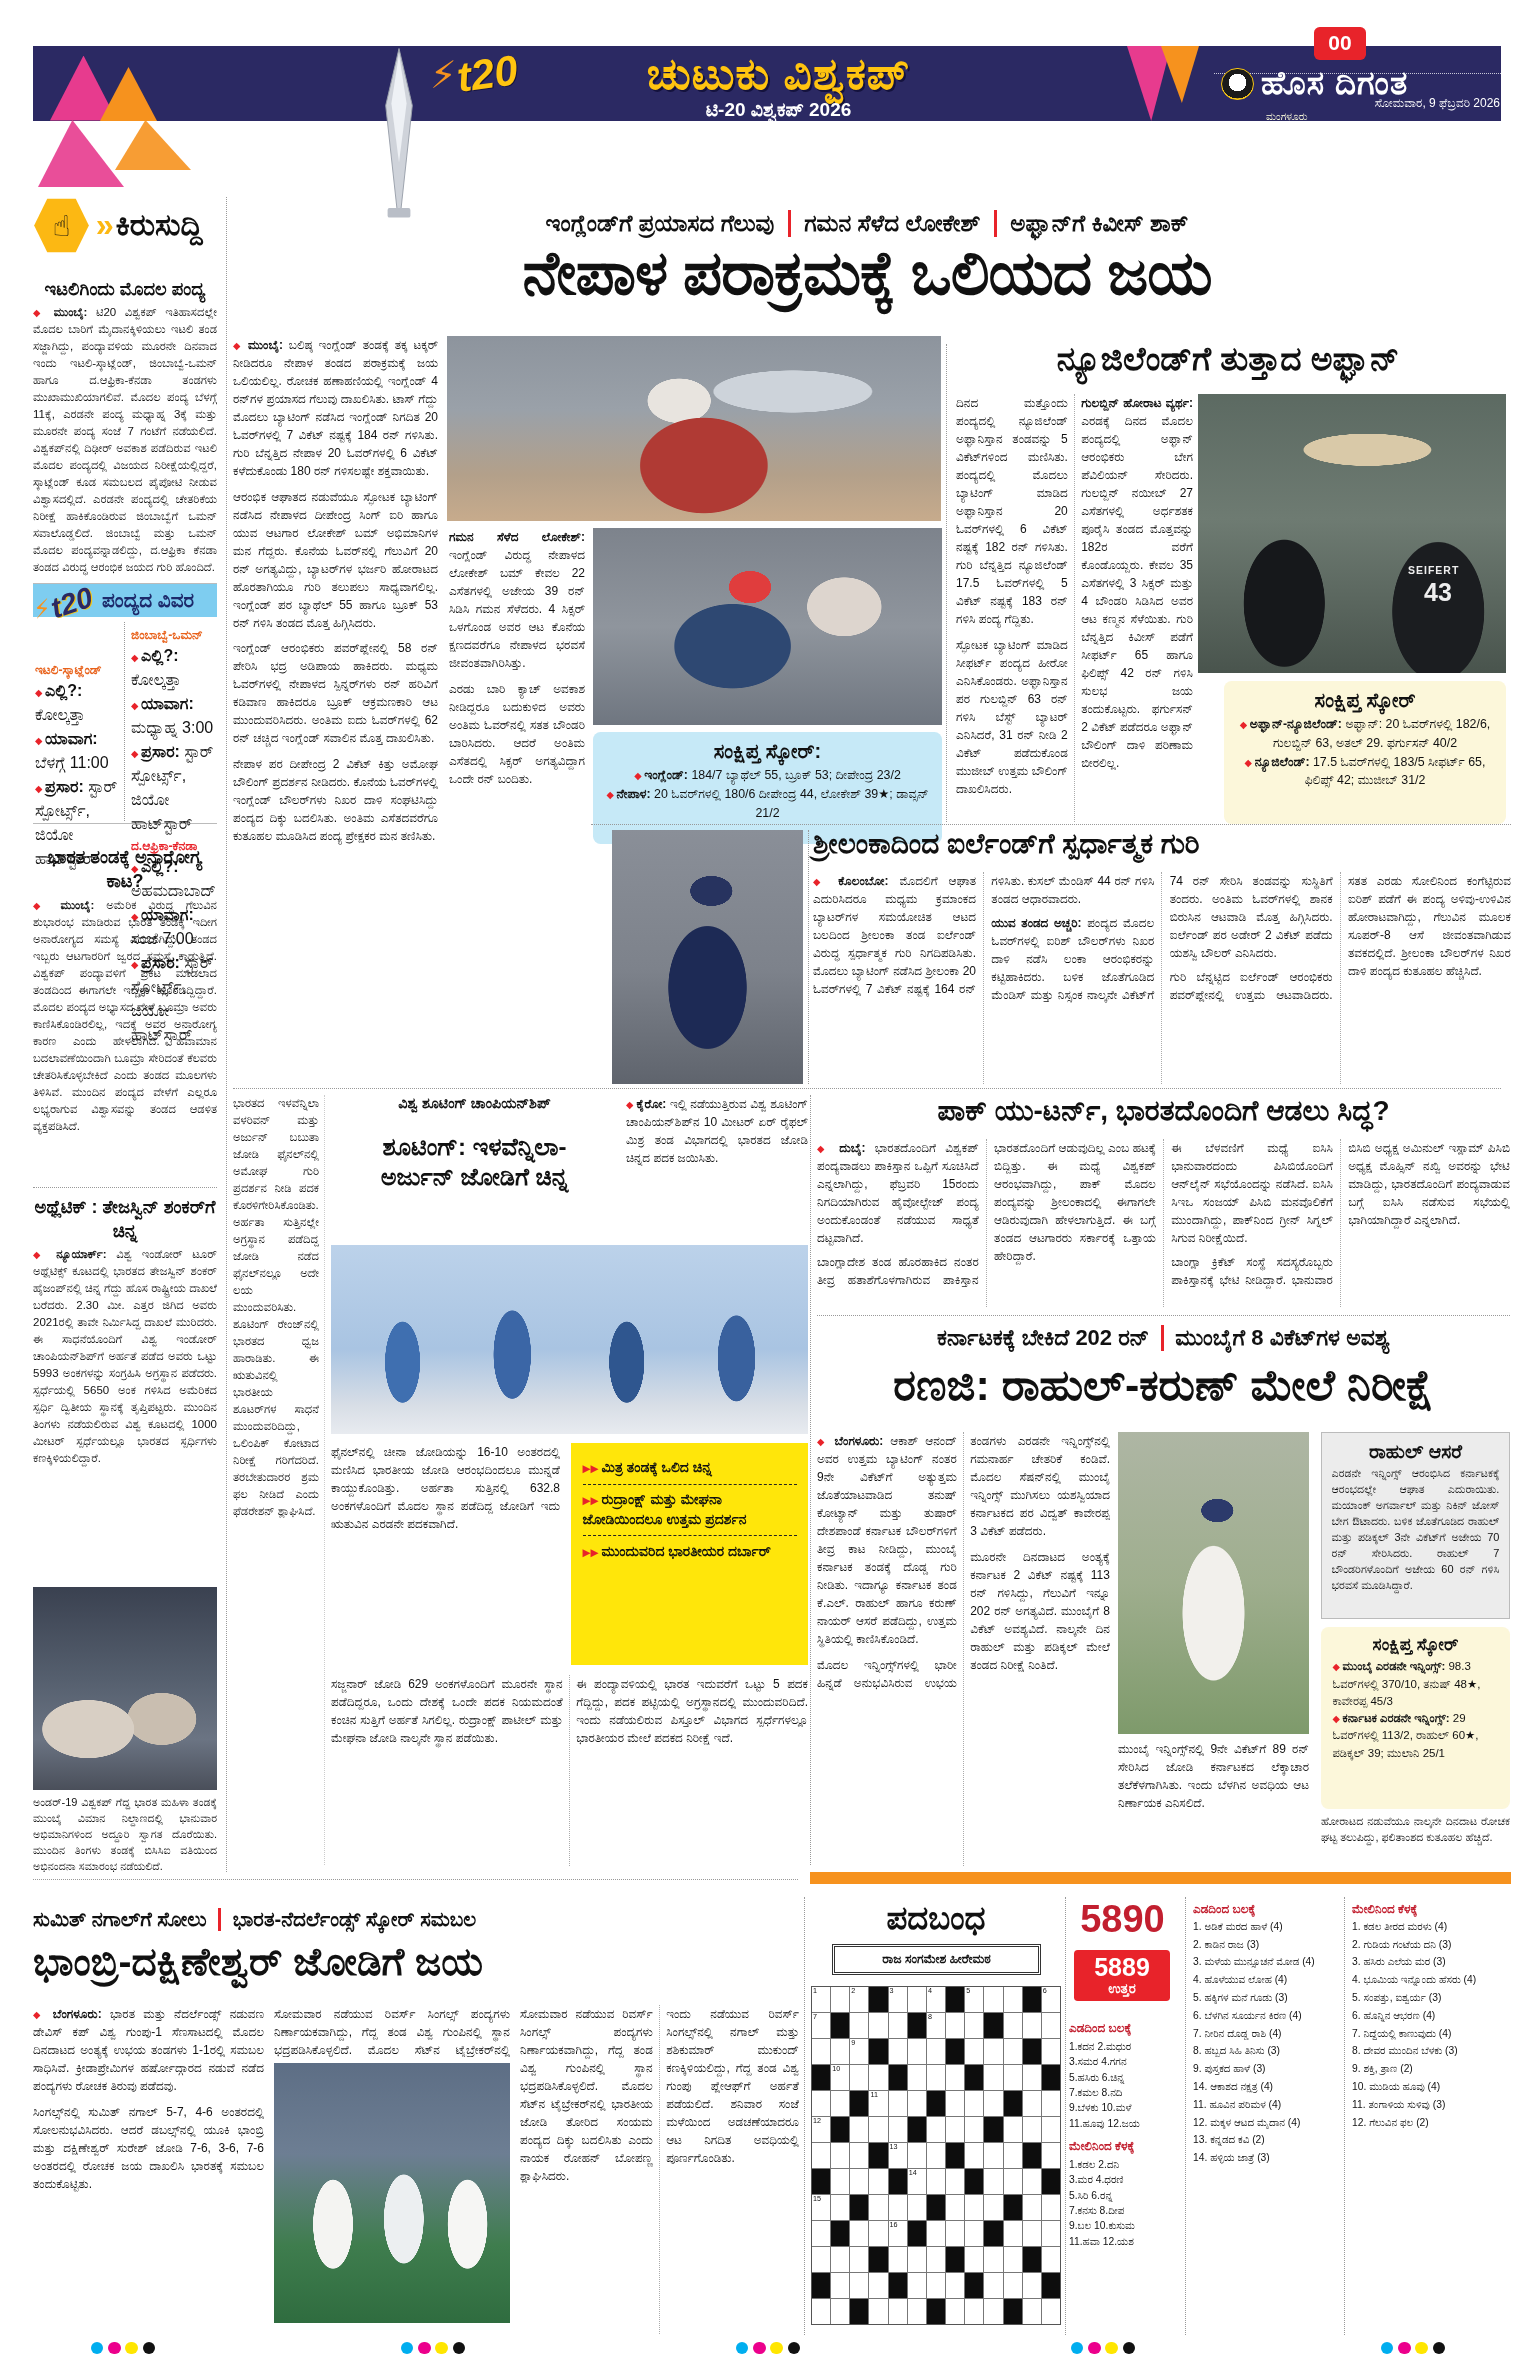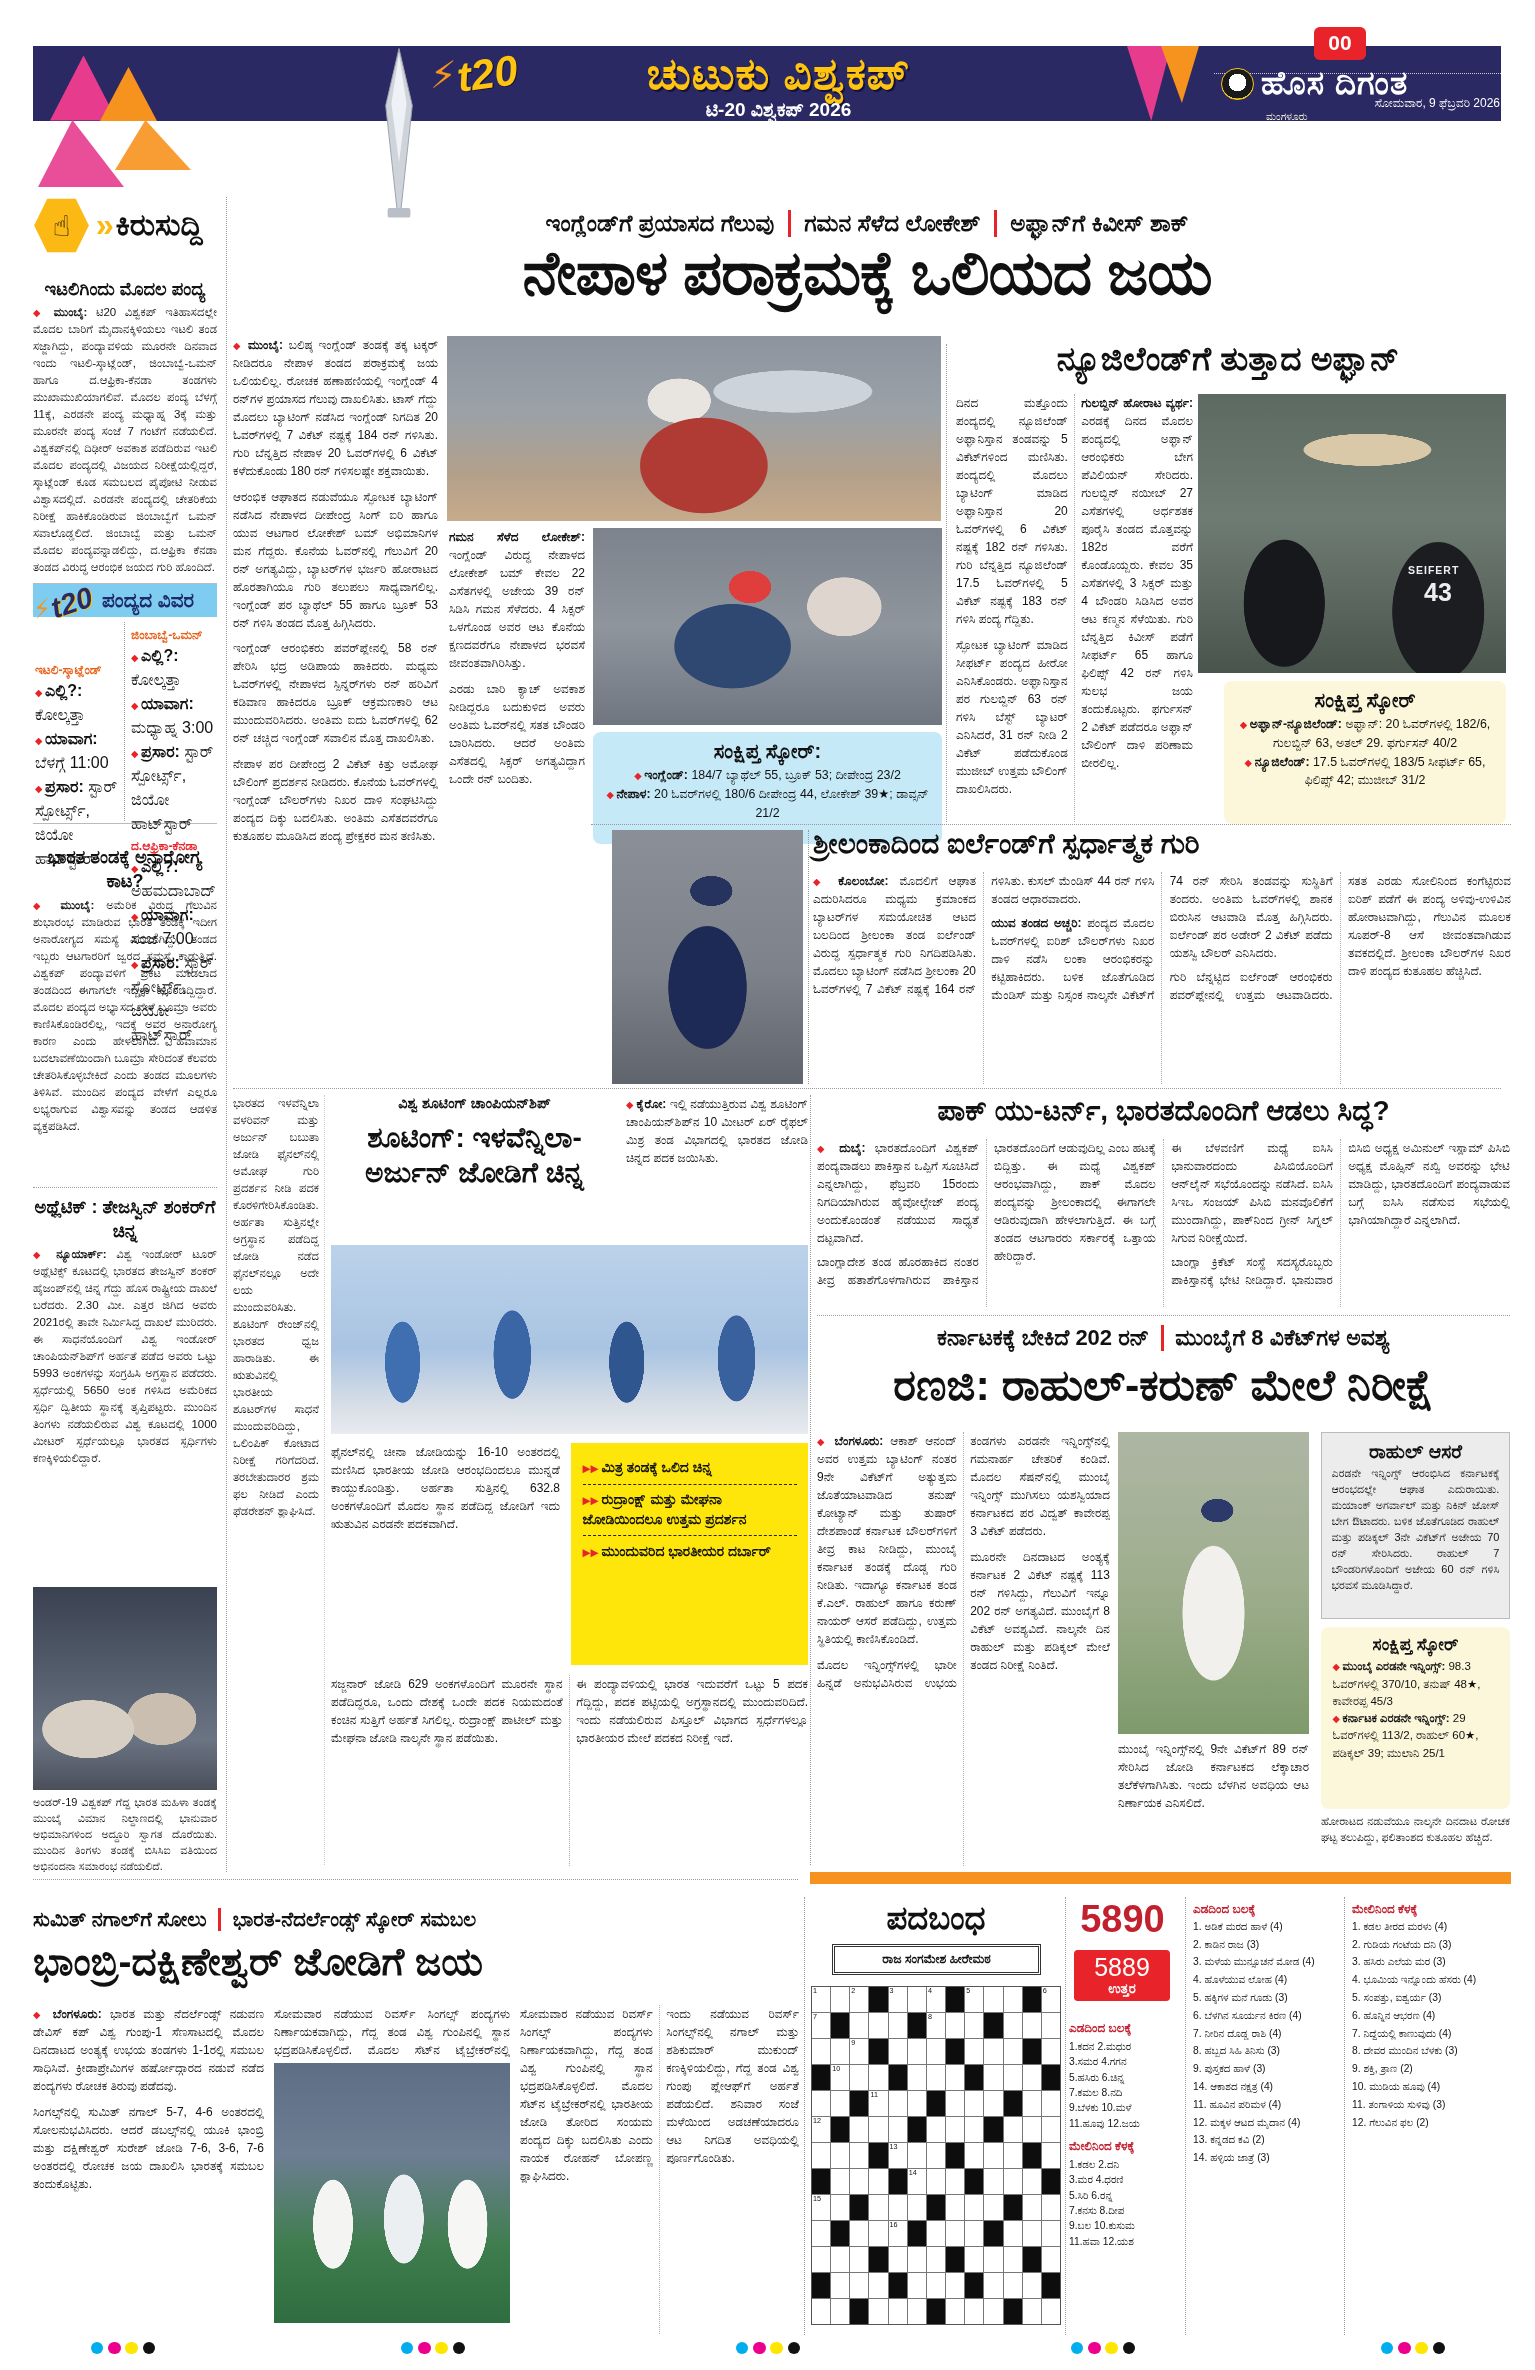--- a/index.html
+++ b/index.html
@@ -65,21 +65,21 @@
   .orangebar{background:#f6921e}
   
   .cw-title{font-size:32.5px;font-weight:bold;text-align:center}
   .cw-author{border:1.9px solid #333;outline:1px solid #333;outline-offset:1.9px;font-size:12.4px;text-align:center;font-weight:bold}
   .cw-grid{display:grid;grid-template-columns:repeat(13,1fr);grid-auto-rows:25px;gap:1px;background:#777;border:1px solid #555}
   .cw-cell{background:#fff;position:relative}
   .cw-cell.black{background:#0d0d0d}
   .cw-num{position:absolute;top:0;left:1px;font-size:7.2px;line-height:8.6px}
   .big-num{font-size:38px;font-weight:bold;color:#c21f2f;text-align:center}
   .ansbox{background:#e8232a;color:#fff;text-align:center;border-radius:3.8px;padding:3.8px 0}
-  .ansbox .n{font-size:25px;font-weight:normal;line-height:1.1}
+  .ansbox .n{font-size:25px;font-weight:bold;line-height:1.1}
   .ansbox .w{font-size:13.4px;font-weight:bold}
   .clue{font-size:10.3px;line-height:1.45;margin-bottom:2.9px;text-align:justify}
   .clue-h{color:#c21f2f;font-weight:bold;font-size:12px;margin:1.9px 0 3.8px}
   .ansline{font-size:10.3px;line-height:1.5}
   
   .reg{display:flex;gap:4.8px}
   .reg i{width:12.4px;height:12.4px;border-radius:50%;display:block}
 </style>
 </head>
 <body>
@@ -242,21 +242,21 @@
   </div>
 
   <div class="abs hdot" style="left:233px;top:1088px;width:1268px"></div>
 
   <div class="abs just body-sm" style="left:233px;top:1095px;width:86px;height:770px">
     <span>ಭಾರತದ ಇಳವೆನ್ನಿಲಾ ವಳರಿವನ್ ಮತ್ತು ಅರ್ಜುನ್ ಬಬುತಾ ಜೋಡಿ ಫೈನಲ್‌ನಲ್ಲಿ ಅಮೋಘ ಗುರಿ ಪ್ರದರ್ಶನ ನೀಡಿ ಪದಕ ಕೊರಳಿಗೇರಿಸಿಕೊಂಡಿತು. ಅರ್ಹತಾ ಸುತ್ತಿನಲ್ಲೇ ಅಗ್ರಸ್ಥಾನ ಪಡೆದಿದ್ದ ಜೋಡಿ ನಡೆದ ಫೈನಲ್‌ನಲ್ಲೂ ಅದೇ ಲಯ ಮುಂದುವರಿಸಿತು. ಶೂಟಿಂಗ್ ರೇಂಜ್‌ನಲ್ಲಿ ಭಾರತದ ಧ್ವಜ ಹಾರಾಡಿತು. ಈ ಋತುವಿನಲ್ಲಿ ಭಾರತೀಯ ಶೂಟರ್‌ಗಳ ಸಾಧನೆ ಮುಂದುವರಿದಿದ್ದು, ಒಲಿಂಪಿಕ್ ಕೋಟಾದ ನಿರೀಕ್ಷೆ ಗರಿಗೆದರಿದೆ. ತರಬೇತುದಾರರ ಶ್ರಮ ಫಲ ನೀಡಿದೆ ಎಂದು ಫೆಡರೇಶನ್ ಶ್ಲಾಘಿಸಿದೆ.</span>
   </div>
   <div class="abs vdot" style="left:324px;top:1095px;height:770px;border-left-color:#ccc"></div>
   <div class="abs center" style="left:331px;top:1095px;width:287px">
     <div style="font-weight:bold;font-size:14.3px">ವಿಶ್ವ ಶೂಟಿಂಗ್ ಚಾಂಪಿಯನ್‌ಶಿಪ್</div>
-    <div class="sub-head" style="font-size:28px;line-height:1.25;margin-top:8px">
+    <div class="sub-head" style="font-size:24px;line-height:1.25;margin-top:20px">
       <div>ಶೂಟಿಂಗ್: ಇಳವೆನ್ನಿಲಾ-</div>
       <div>ಅರ್ಜುನ್ ಜೋಡಿಗೆ ಚಿನ್ನ</div>
     </div>
   </div>
   <div class="abs just body-txt" style="left:626px;top:1095px;width:182px;height:143px">
     <span class="lede dia">ಕೈರೋ:</span><span> ಇಲ್ಲಿ ನಡೆಯುತ್ತಿರುವ ವಿಶ್ವ ಶೂಟಿಂಗ್ ಚಾಂಪಿಯನ್‌ಶಿಪ್‌ನ 10 ಮೀಟರ್ ಏರ್ ರೈಫಲ್ ಮಿಶ್ರ ತಂಡ ವಿಭಾಗದಲ್ಲಿ ಭಾರತದ ಜೋಡಿ ಚಿನ್ನದ ಪದಕ ಜಯಿಸಿತು.</span>
   </div>
   <div class="abs photo" style="left:331px;top:1245px;width:477px;height:189px;background:
     radial-gradient(ellipse 29px 67px at 15% 62%,#3f6fb0 0 60%,transparent 61%),
     radial-gradient(ellipse 31px 73px at 38% 58%,#3b66a6 0 60%,transparent 61%),

